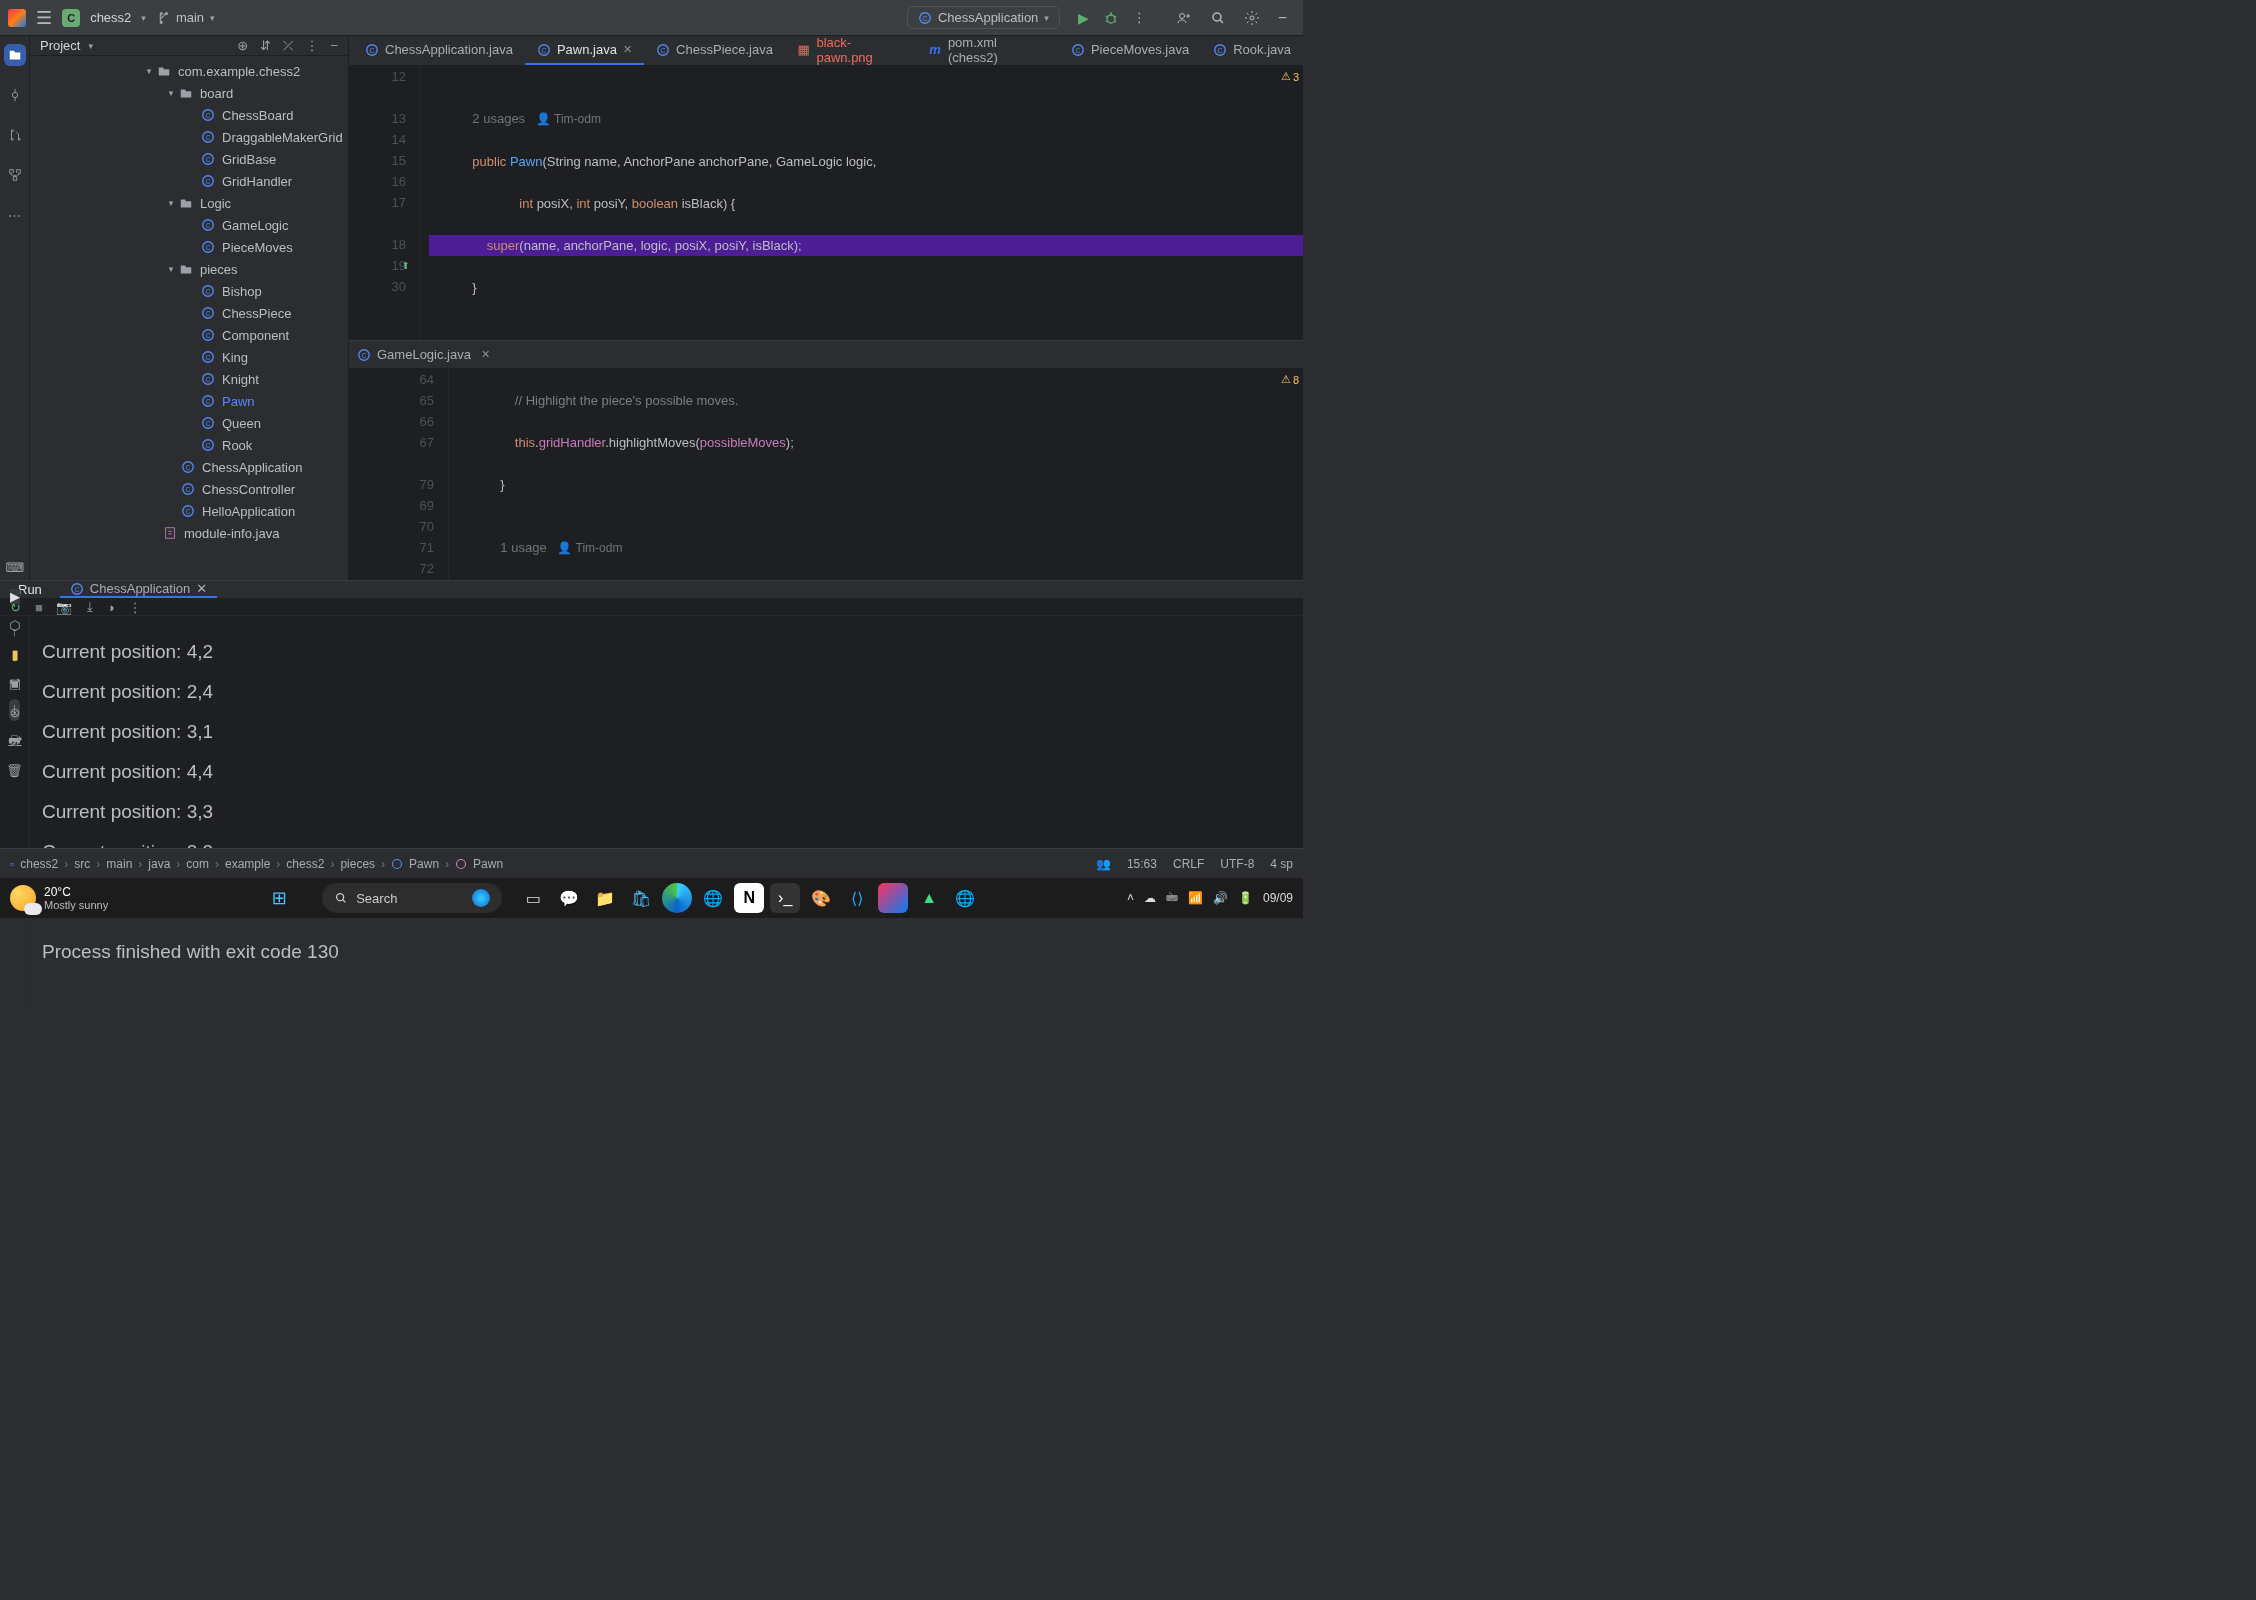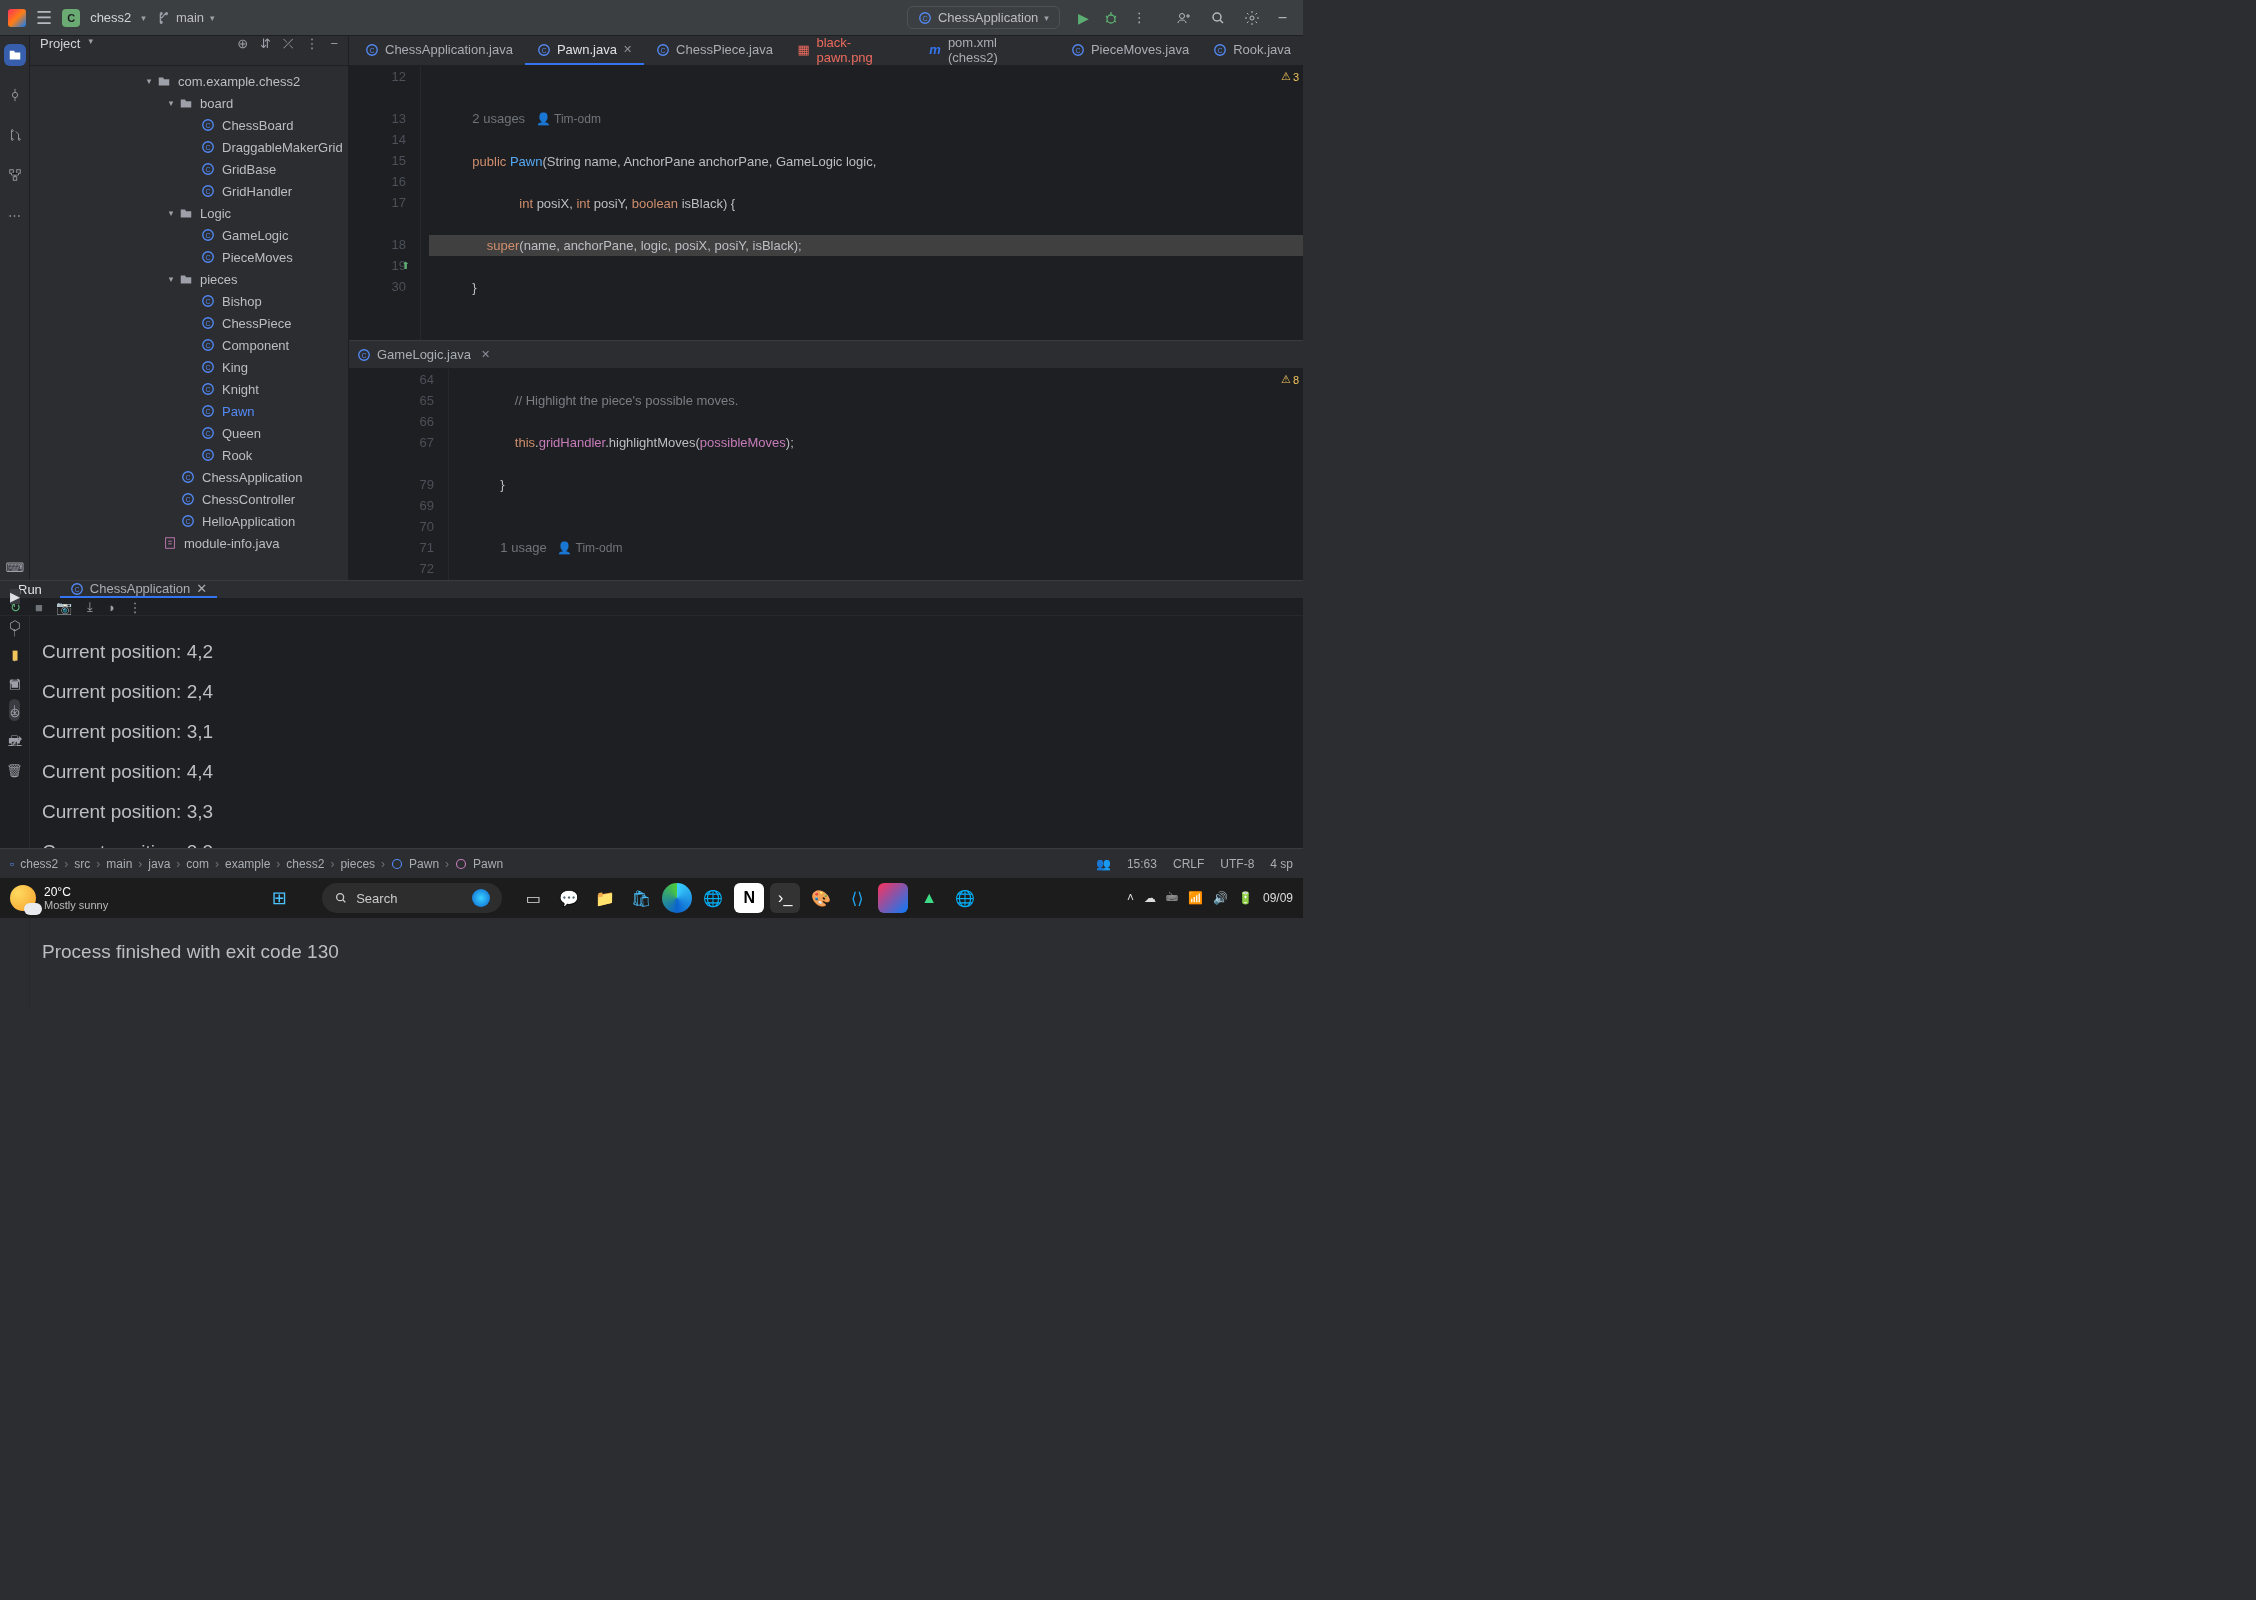--- a/index.html
+++ b/index.html
@@ -24,21 +24,21 @@
 
 .mainrow { flex:1; display:flex; min-height:0; }
 
 
 .leftrail { width:30px; background:#2b2d30; border-right:1px solid #1e1f22; display:flex; flex-direction:column; align-items:center; padding-top:8px; gap:18px; }
 .leftrail .rail-icon { width:22px; height:22px; display:flex; align-items:center; justify-content:center; color:#9da0a8; border-radius:6px; }
 .leftrail .rail-icon.active { background:#375fad; color:#fff; }
 
 
 .projtool { width:319px; background:#2b2d30; border-right:1px solid #1e1f22; display:flex; flex-direction:column; }
-.projtool-head { height:30px; display:flex; padding:0 10px; gap:8px; border-bottom:1px solid #1e1f22; }
+.projtool-head { height:20px; display:flex; align-items:center; padding:0 10px; gap:8px; border-bottom:1px solid #1e1f22; }
 .projtool-head .title { color:#d0d3d8; font-weight:500; }
 .projtool-head .dd { color:#9da0a8; font-size:9px; }
 .projtool-head .icons { margin-left:auto; display:flex; gap:12px; color:#9da0a8; font-size:13px; }
 .tree { flex:1; overflow:auto; padding:4px 0; }
 .tree-row { display:flex; align-items:center; height:22px; padding-left:0; color:#bcbec4; white-space:nowrap; }
 .tree-row .chevron { width:14px; display:inline-flex; justify-content:center; color:#9da0a8; font-size:9px; }
 .tree-row .ficon { width:16px; height:16px; margin-right:6px; display:inline-flex; align-items:center; justify-content:center; }
 .ficon.folder { color:#ced0d6; }
 .ficon.class { color:#548af7; }
 .ficon.class svg { width:14px; height:14px; }
@@ -480,21 +480,21 @@
 <div>&nbsp;</div>
 <div>18</div>
 <div style="position:relative;"><span>19</span><span class="gicon" style="color:#5cad72;">⬆</span></div>
 <div>30</div>
             </div>
             <div class="codecol">
 <div></div>
 <div>            <span class="inlay">2 usages</span>   <span class="author">👤 <span>Tim-odm</span></span></div>
 <div>            <span class="kw">public</span> <span class="fn">Pawn</span><span>(String name, AnchorPane anchorPane, GameLogic logic,</span></div>
 <div>                         <span class="kw">int</span><span> posiX, </span><span class="kw">int</span><span> posiY, </span><span class="kw">boolean</span><span> isBlack) {</span></div>
-<div style="background:#404040;">                <span class="kw">super</span><span>(name, anchorPane, logic, posiX, posiY, isBlack);</span></div>
+<div style="background:#4c1d95;">                <span class="kw">super</span><span>(name, anchorPane, logic, posiX, posiY, isBlack);</span></div>
 <div>            <span>}</span></div>
 <div></div>
 
 
 
 
             </div>
           </div>
         </div>
 

